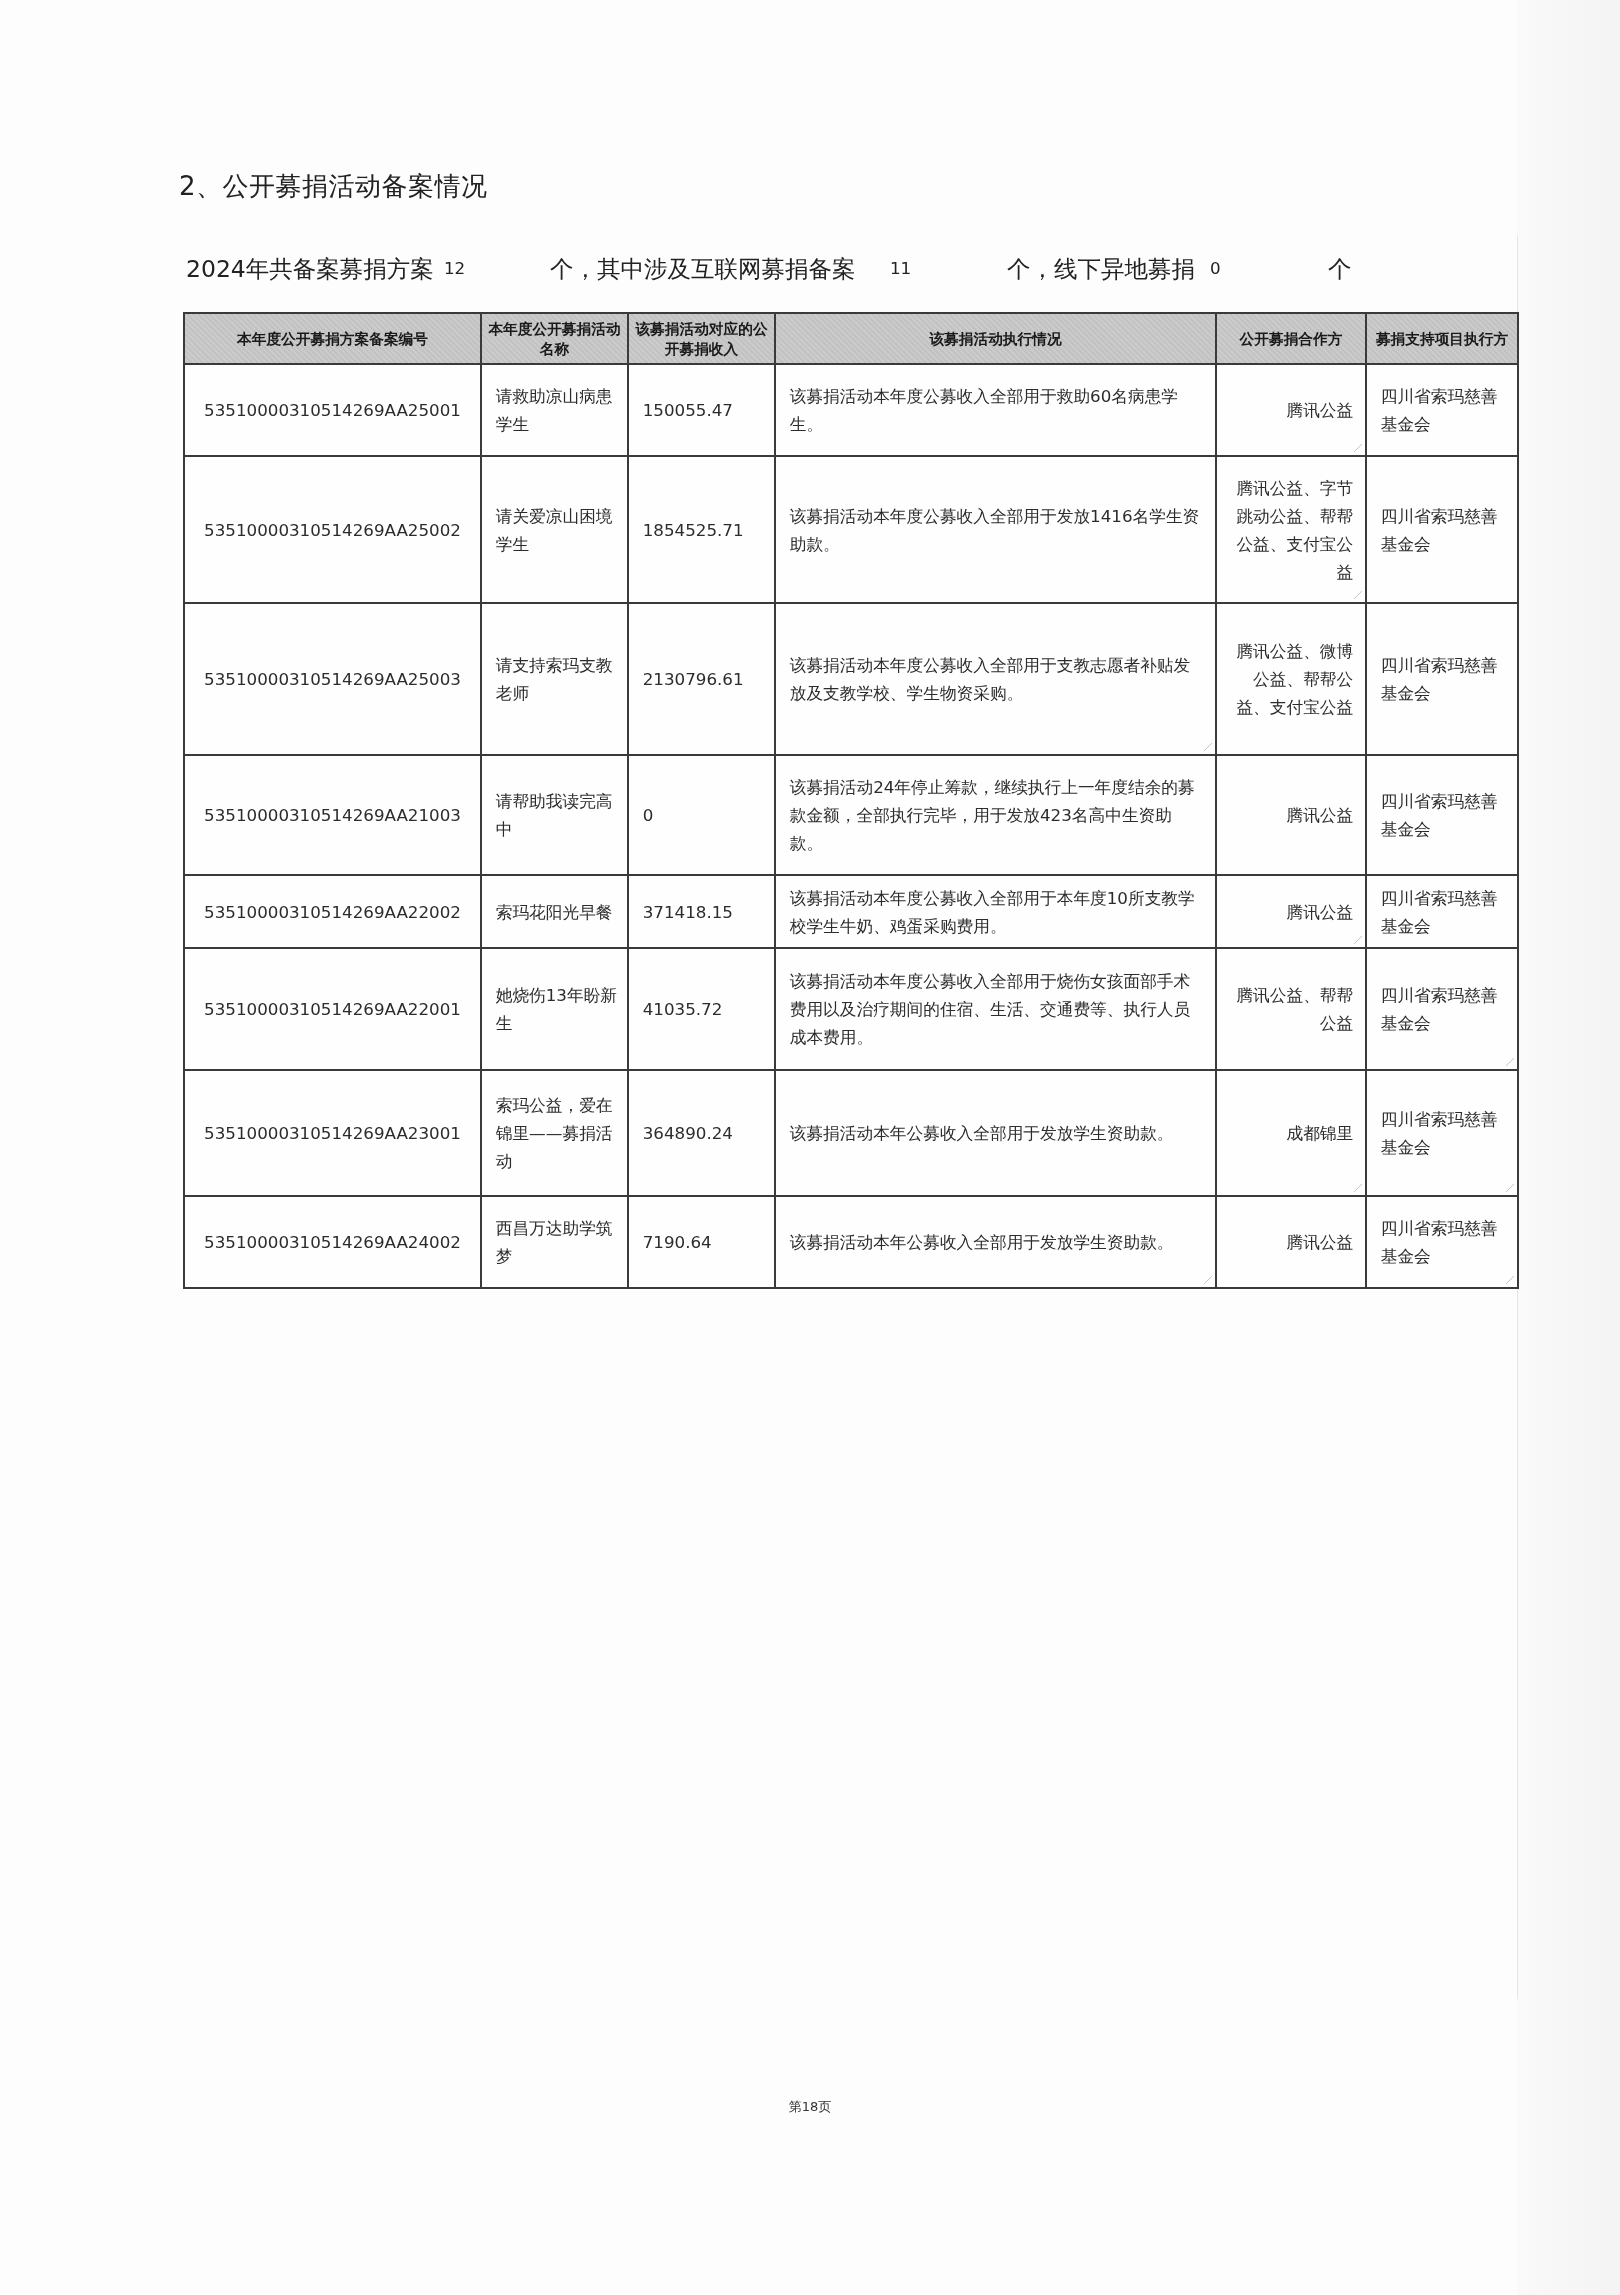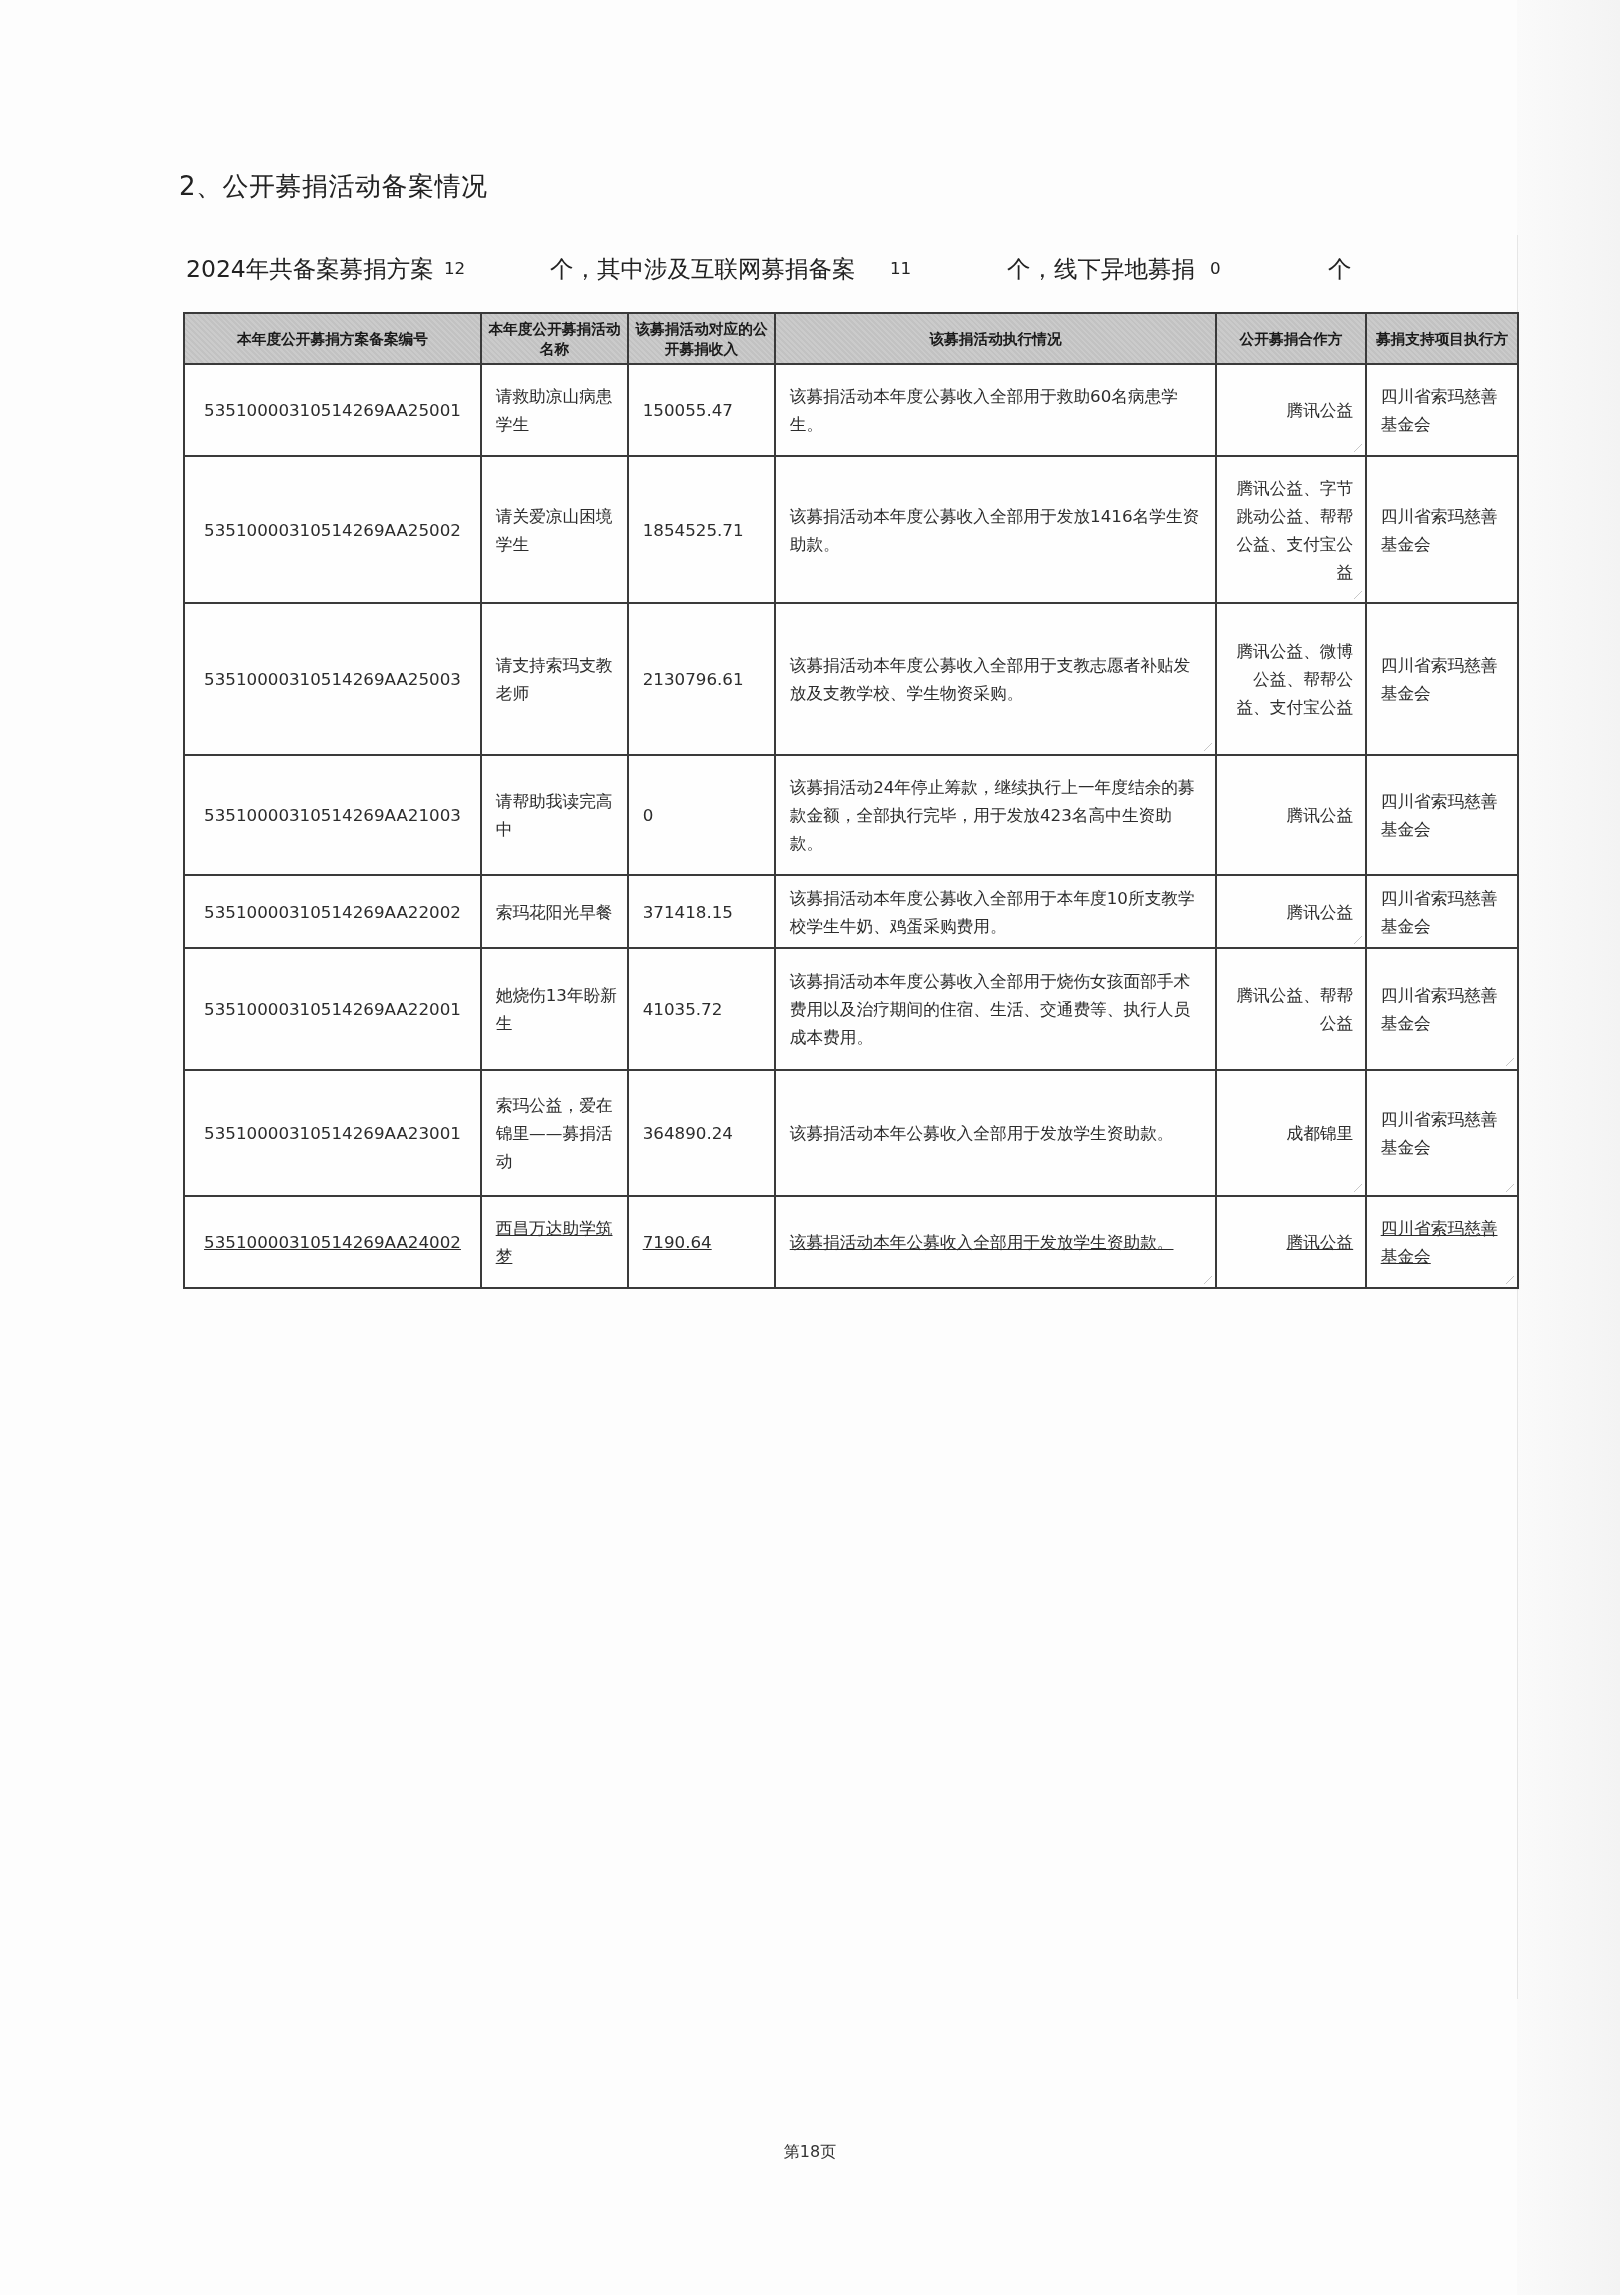--- a/index.html
+++ b/index.html
@@ -98,23 +98,22 @@
       height: 7.8px;
       background: linear-gradient(135deg, transparent 0 45%, #b9b9b9 45% 55%, transparent 55% 100%);
       opacity: 0.8;
     }
     .page-footer {
       position: absolute;
       left: 0;
       width: 1620px;
       top: 2098px;
       text-align: center;
-      font-size: 16px;
+      font-size: 13px;
       color: #333;
-      margin-top: 44px;
     }
   </style>
 </head>
 <body>
 
 <div class="scan-shade-right"></div>
 <div class="scan-line"></div>
 
 <div class="section-title">2、公开募捐活动备案情况</div>
 
@@ -197,21 +196,21 @@
       <td class="c-exec"><span>四川省索玛慈善基金会</span><i class="resize-mark"></i></td>
     </tr>
     <tr style="height:126px;">
       <td class="c-id">53510000310514269AA23001</td>
       <td class="c-name">索玛公益，爱在锦里——募捐活动</td>
       <td class="c-amt">364890.24</td>
       <td class="c-desc">该募捐活动本年公募收入全部用于发放学生资助款。</td>
       <td class="c-partner"><span>成都锦里</span><i class="resize-mark"></i></td>
       <td class="c-exec"><span>四川省索玛慈善基金会</span><i class="resize-mark"></i></td>
     </tr>
-    <tr style="height:92px;text-decoration:underline;">
+    <tr style="height:92px;">
       <td class="c-id">53510000310514269AA24002</td>
       <td class="c-name">西昌万达助学筑梦</td>
       <td class="c-amt">7190.64</td>
       <td class="c-desc"><span>该募捐活动本年公募收入全部用于发放学生资助款。</span><i class="resize-mark"></i></td>
       <td class="c-partner">腾讯公益</td>
       <td class="c-exec"><span>四川省索玛慈善基金会</span><i class="resize-mark"></i></td>
     </tr>
   </tbody>
 </table>
 

